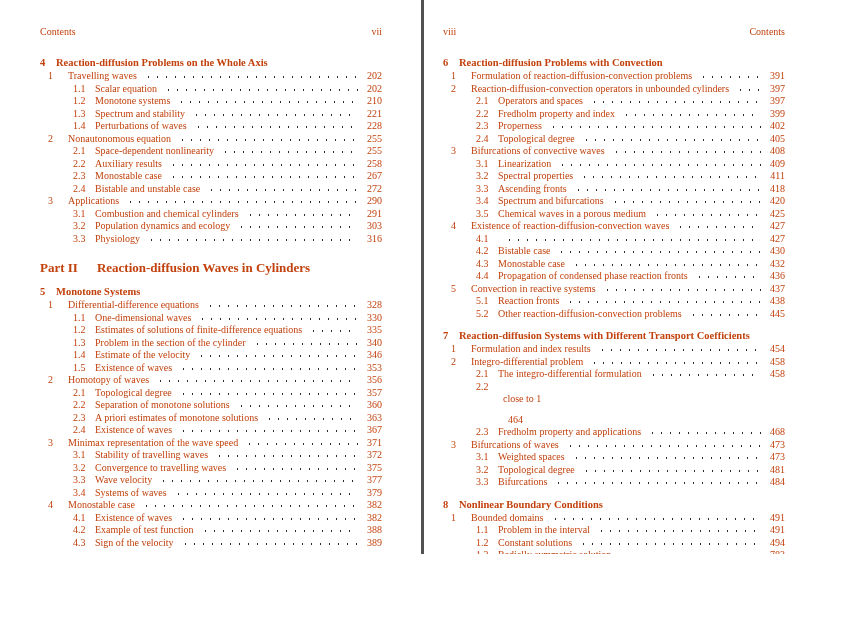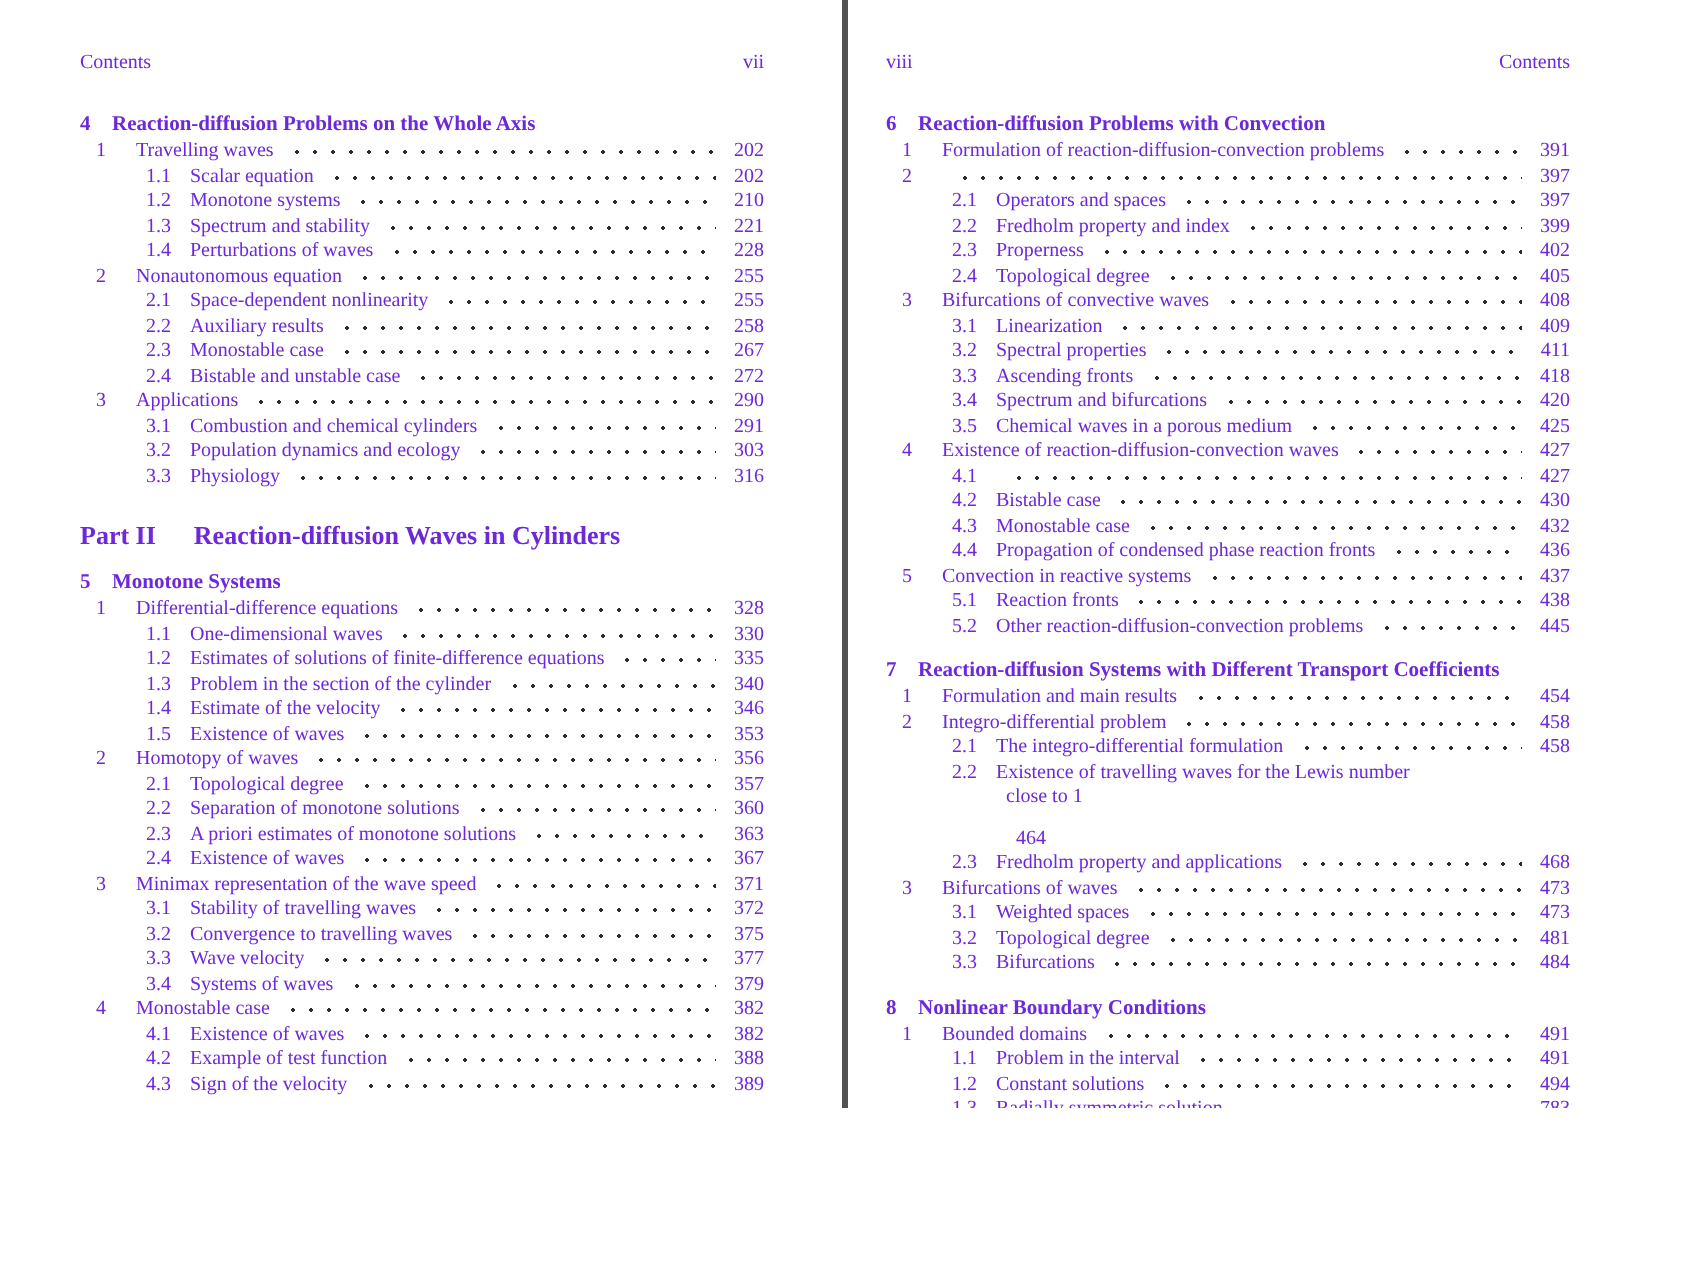--- a/index.html
+++ b/index.html
@@ -3,21 +3,21 @@
 <meta charset="utf-8">
 <style>
   html, body { margin: 0; padding: 0; }
   #screen {
     position: relative;
     width: 846px;
     height: 554px;
     background: #ffffff;
     overflow: hidden;
     font-family: "Liberation Serif", "DejaVu Serif", serif;
-    color: #6d28d9;
+    color: #c2410c;
   }
   #spine {
     position: absolute;
     left: 421px;
     top: 0;
     width: 3px;
     height: 639px;
     background: #525252;
   }
   .page {
@@ -331,20 +331,21 @@
             <span class="htitle">Reaction-diffusion Problems with Convection</span>
           </div>
           <div class="entry lv1">
             <span class="num">1</span>
             <span class="label">Formulation of reaction-diffusion-convection problems</span>
             <span class="dots"></span>
             <span class="pagenum">391</span>
           </div>
           <div class="entry lv1">
             <span class="num">2</span>
+            <span class="label">Reaction-diffusion-convection operators in unbounded cylinders</span>
             <span class="dots"></span>
             <span class="pagenum">397</span>
           </div>
           <div class="entry lv2">
             <span class="num">2.1</span>
             <span class="label">Operators and spaces</span>
             <span class="dots"></span>
             <span class="pagenum">397</span>
           </div>
           <div class="entry lv2">
@@ -449,39 +450,38 @@
             <span class="pagenum">445</span>
           </div>
         </div>
         <div class="block">
           <div class="chapter-head">
             <span class="hnum">7</span>
             <span class="htitle">Reaction-diffusion Systems with Different Transport Coefficients</span>
           </div>
           <div class="entry lv1">
             <span class="num">1</span>
-            <span class="label">Formulation and main results</span>
+            <span class="label">Formulation and index results</span>
             <span class="dots"></span>
             <span class="pagenum">454</span>
           </div>
           <div class="entry lv1">
             <span class="num">2</span>
             <span class="label">Integro-differential problem</span>
             <span class="dots"></span>
             <span class="pagenum">458</span>
           </div>
           <div class="entry lv2">
             <span class="num">2.1</span>
             <span class="label">The integro-differential formulation</span>
             <span class="dots"></span>
             <span class="pagenum">458</span>
           </div>
           <div class="entry lv2">
             <span class="num">2.2</span>
-            <span class="label">Existence of travelling waves for the Lewis number</span>
           </div>
           <div class="entry lv3">
             <span class="label">close to 1</span>
             <span class="dots"></span>
             <span class="pagenum">464</span>
           </div>
           <div class="entry lv2">
             <span class="num">2.3</span>
             <span class="label">Fredholm property and applications</span>
             <span class="dots"></span>

